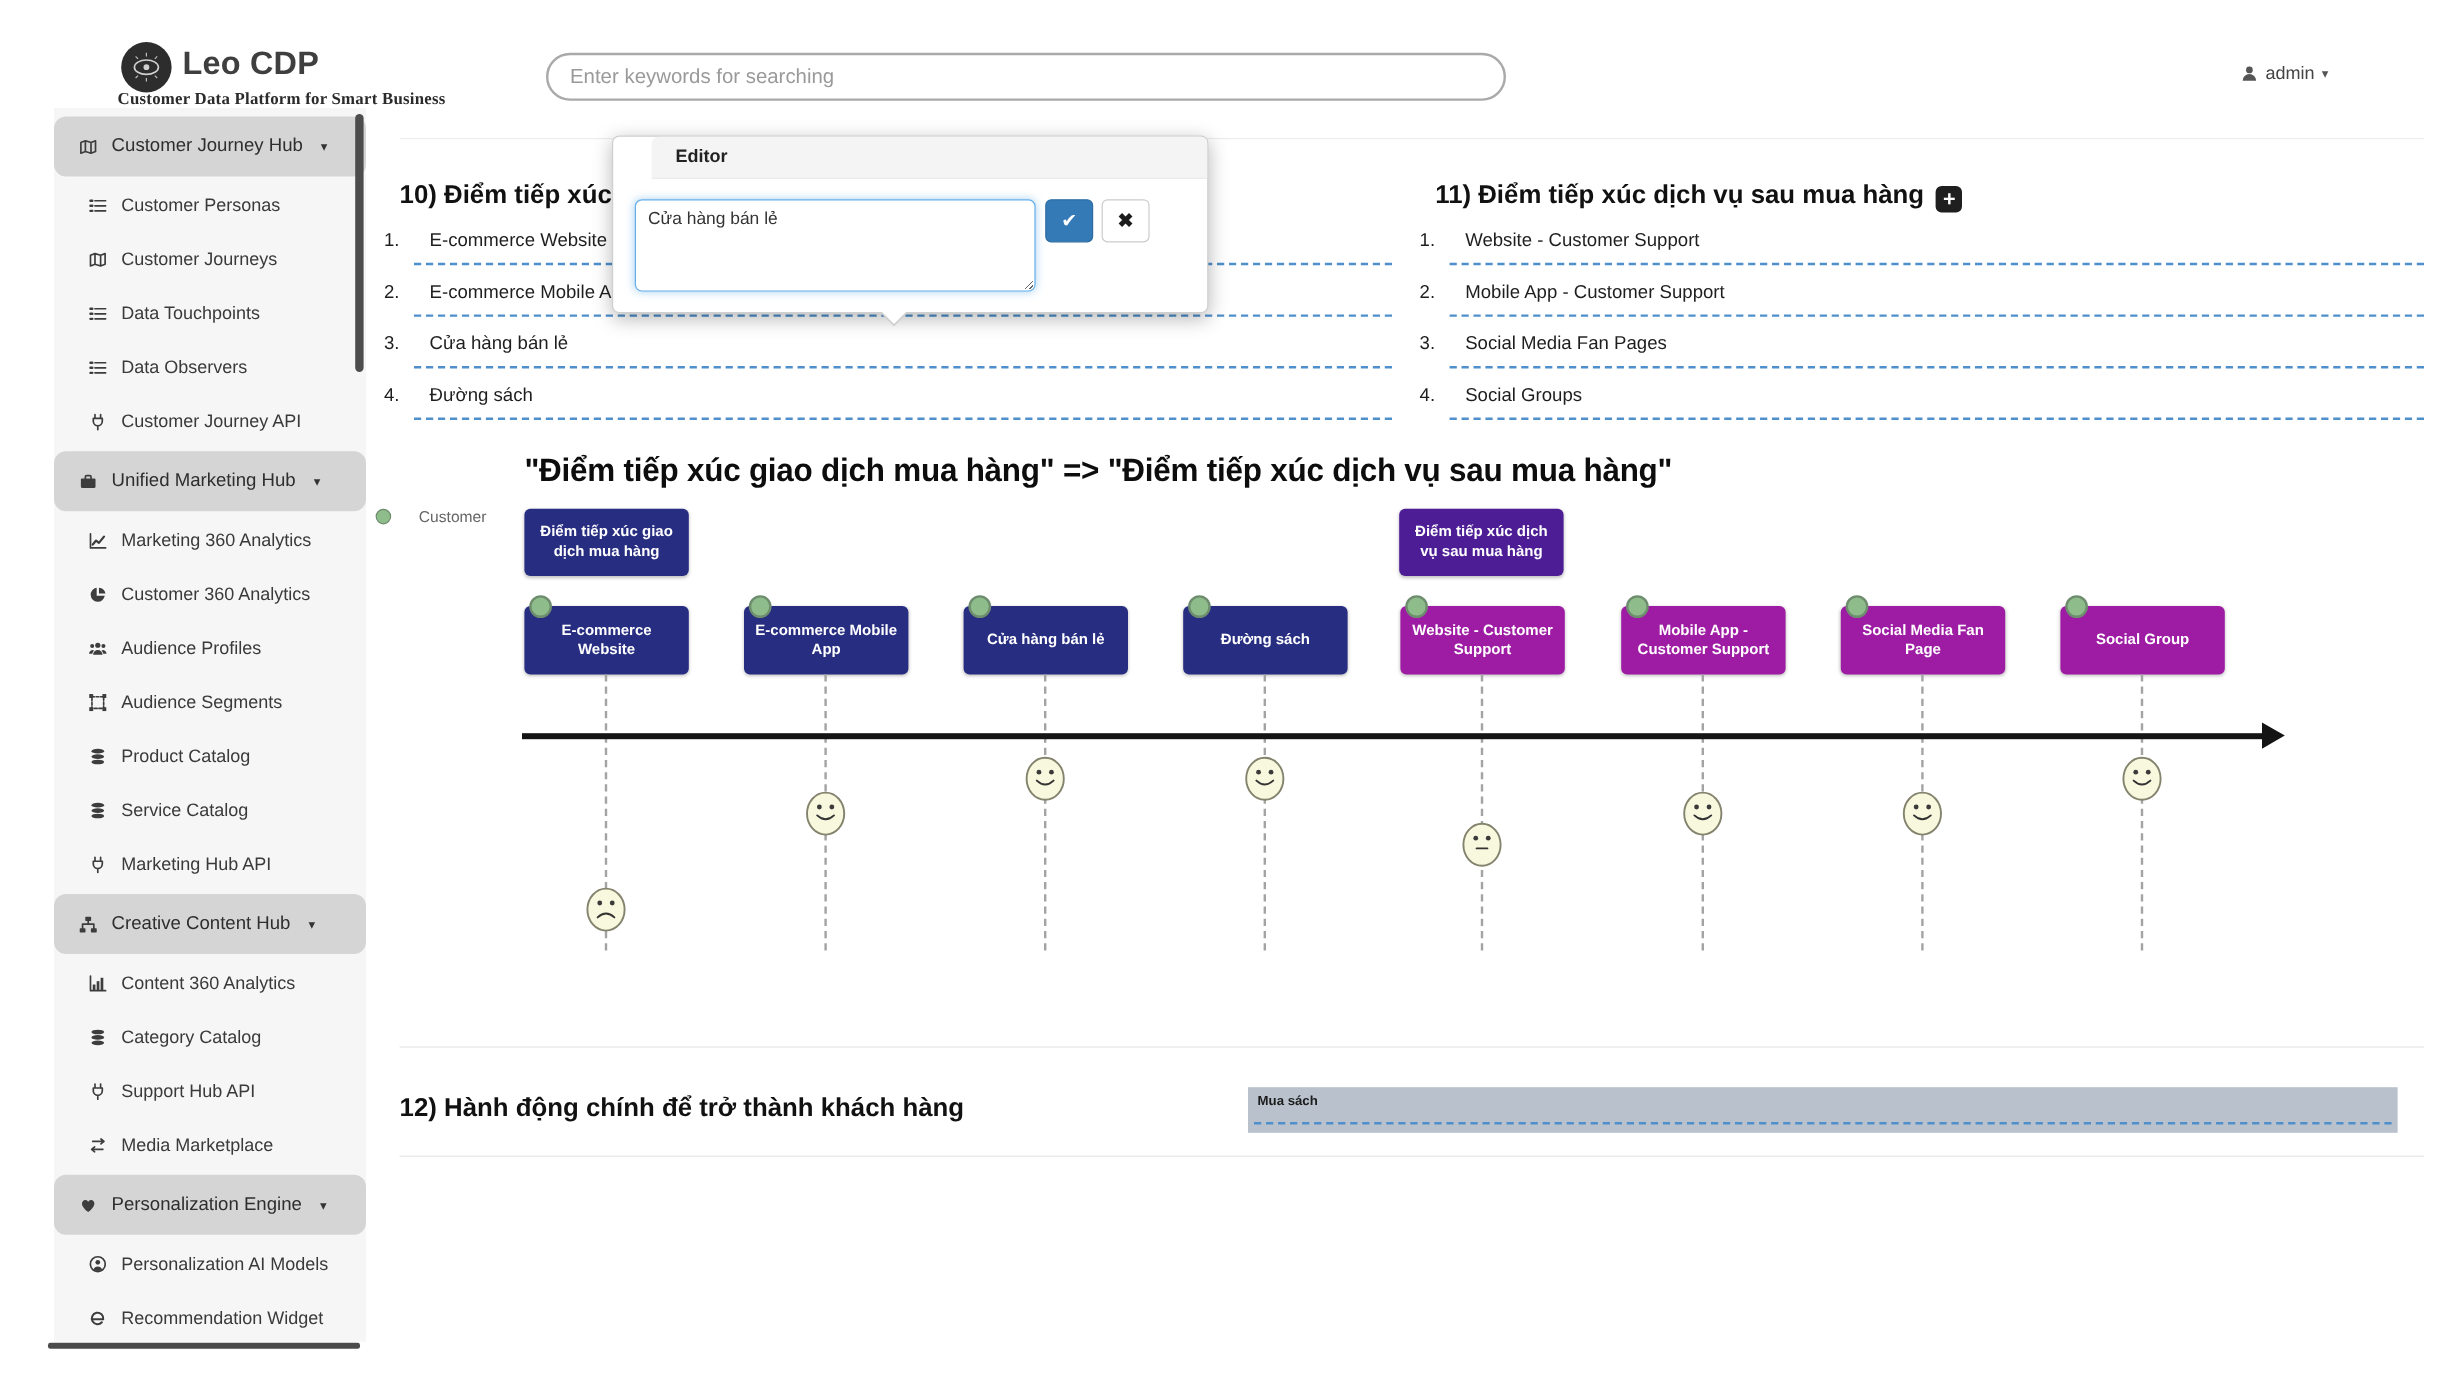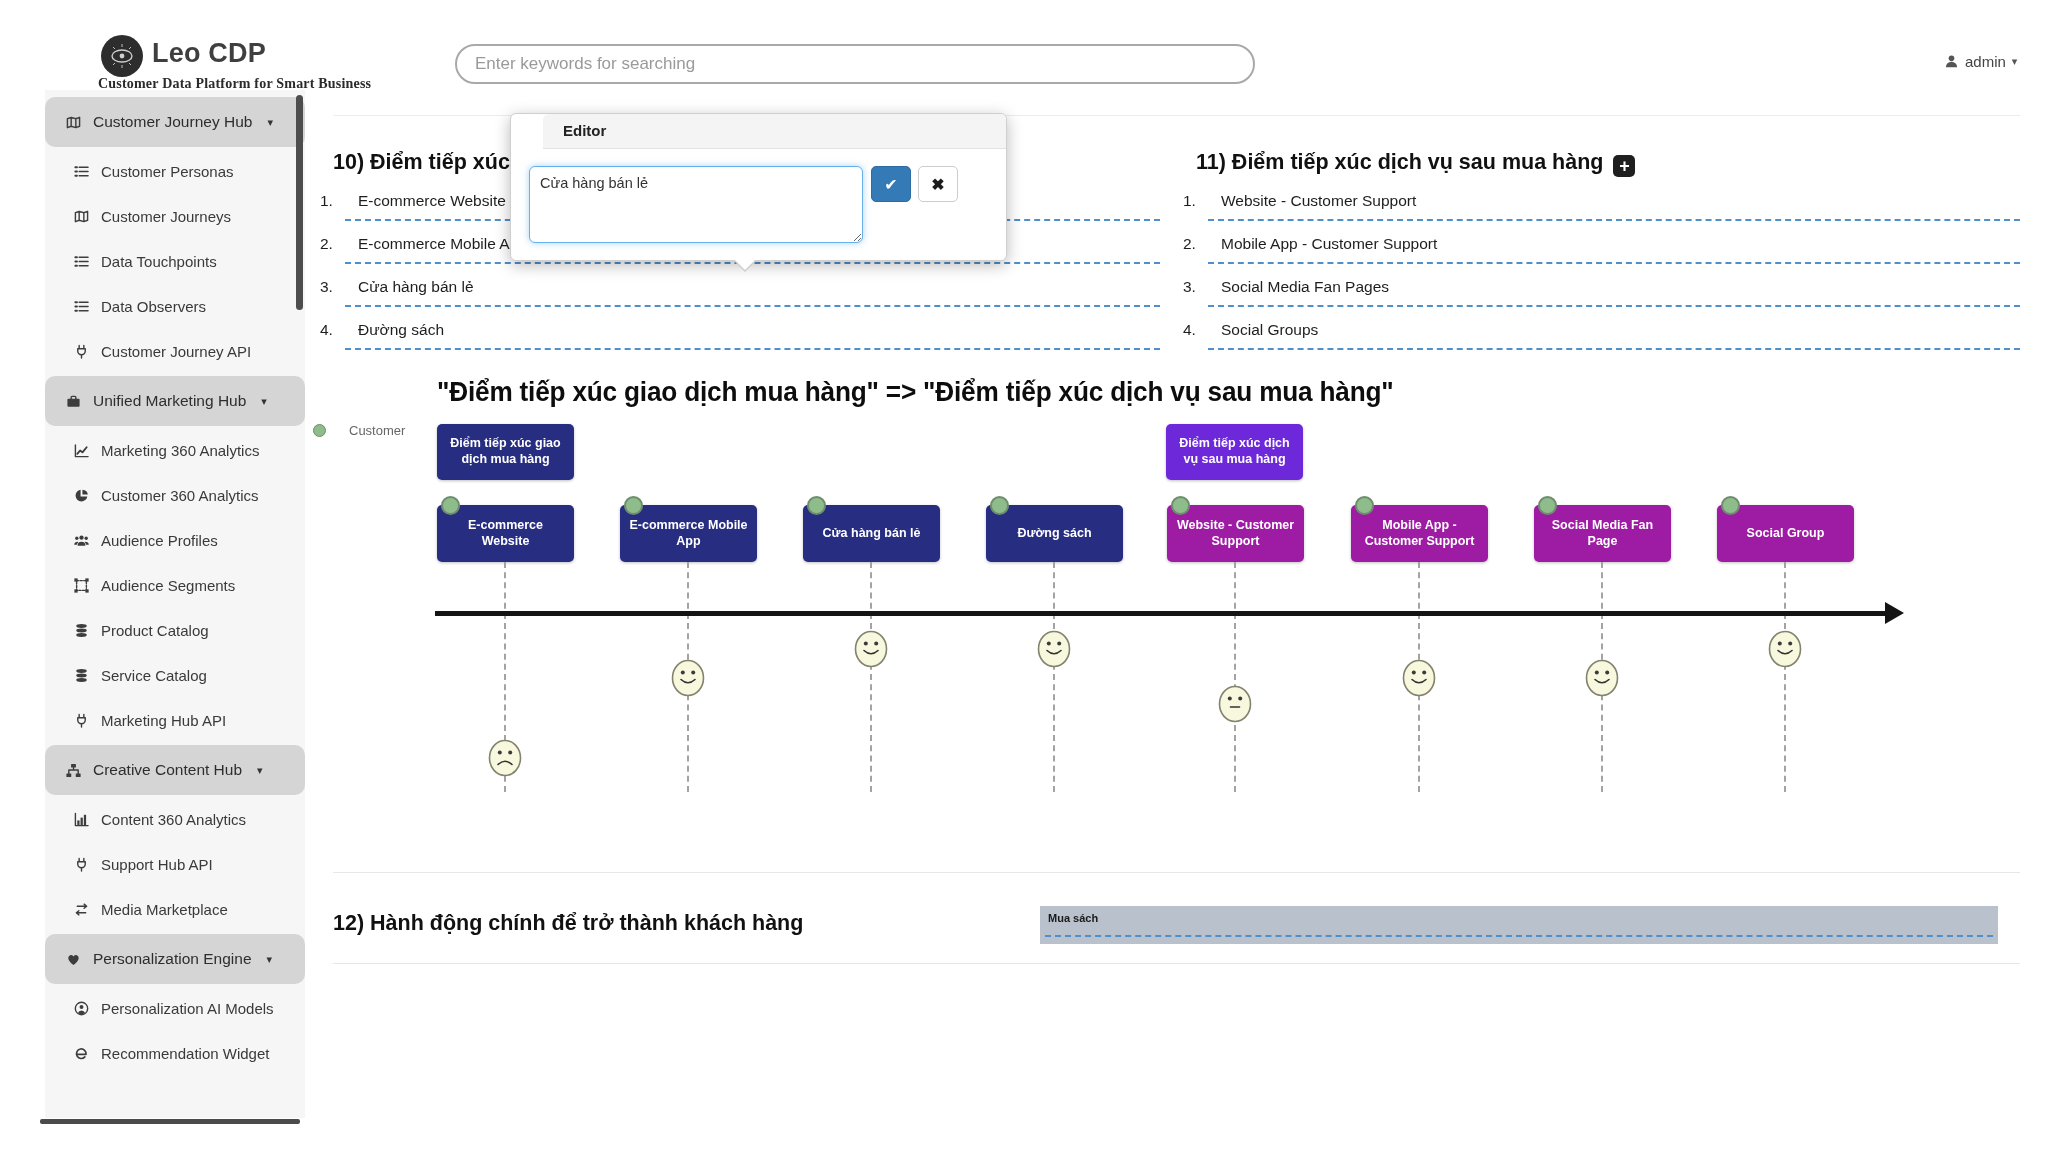--- a/index.html
+++ b/index.html
@@ -11,21 +11,21 @@
   
   #topbar{position:absolute;left:0;top:0;width:2048px;height:90px;background:#fff;}
   #logo-circle{position:absolute;left:100px;top:34px;width:44px;height:44px;}
   #logo-title{position:absolute;left:152px;top:38px;font-size:27px;font-weight:600;color:#3f3f3f;letter-spacing:.2px;}
   #logo-tagline{position:absolute;left:98px;top:76px;width:240px;font-family:"Liberation Serif","DejaVu Serif",serif;
     font-size:14px;font-weight:bold;color:#2b2b2b;letter-spacing:.2px;white-space:nowrap;}
   #search-input{position:absolute;left:455px;top:44px;width:800px;height:40px;box-sizing:border-box;
     border:2px solid #a9a9a9;border-radius:21px;padding:0 18px;font-size:17px;color:#555;outline:none;
     font-family:inherit;background:#fff;}
   #search-input::placeholder{color:#9a9a9a;}
-  #user-menu{position:absolute;left:1944px;top:53px;display:flex;align-items:center;gap:6px;font-size:15px;color:#444;cursor:pointer;}
+  #user-menu{position:absolute;left:1867px;top:53px;display:flex;align-items:center;gap:6px;font-size:15px;color:#444;cursor:pointer;}
   #user-caret{font-size:11px;color:#555;}
 
   
   #sidebar{position:absolute;left:45px;top:90px;width:260px;height:1028px;background:#f6f6f6;padding-top:5px;box-sizing:border-box;}
   .nav-row{height:45px;display:flex;align-items:center;gap:11px;padding-left:28px;box-sizing:border-box;
     font-size:15px;color:#3a3a3a;cursor:pointer;white-space:nowrap;}
   .nav-head{height:50px;margin:2px 0;background:#d5d5d5;border-radius:10px;padding-left:20px;font-size:15.5px;color:#2e2e2e;}
   .nav-icon{width:17px;height:17px;display:inline-flex;align-items:center;justify-content:center;color:#3d3d3d;flex:0 0 17px;}
   .nav-caret{font-size:11px;color:#333;margin-left:4px;}
   #sidebar-vthumb{position:absolute;left:296px;top:95px;width:7px;height:215px;background:#4d4d4d;border-radius:4px;}
@@ -282,20 +282,32 @@
             <rect x="7" y="6" width="2.4" height="8.5"></rect>
             <rect x="10.5" y="3" width="2.4" height="11.5"></rect>
           </g>
         </svg>
       </span>
       <span>Content 360 Analytics</span>
     </div>
     <div class="nav-row">
       <span class="nav-icon">
         <svg width="15" height="15" viewBox="0 0 16 16" fill="none" stroke="currentColor" stroke-width="1.5" stroke-linecap="round" stroke-linejoin="round">
+          <g fill="currentColor" stroke="none">
+            <ellipse cx="8" cy="3.2" rx="5.6" ry="2.1"></ellipse>
+            <ellipse cx="8" cy="8" rx="5.6" ry="2.1"></ellipse>
+            <ellipse cx="8" cy="12.8" rx="5.6" ry="2.1"></ellipse>
+          </g>
+        </svg>
+      </span>
+      <span>Category Catalog</span>
+    </div>
+    <div class="nav-row">
+      <span class="nav-icon">
+        <svg width="15" height="15" viewBox="0 0 16 16" fill="none" stroke="currentColor" stroke-width="1.5" stroke-linecap="round" stroke-linejoin="round">
           <path d="M5.5 1.5V5m5-3.5V5M4 5h8v2.5a4 4 0 0 1-8 0zM8 11.5V15"></path>
         </svg>
       </span>
       <span>Support Hub API</span>
     </div>
     <div class="nav-row">
       <span class="nav-icon">
         <svg width="15" height="15" viewBox="0 0 16 16" fill="none" stroke="currentColor" stroke-width="1.5" stroke-linecap="round" stroke-linejoin="round">
           <path d="M3.5 4.5h9.5M10.8 2.3l2.7 2.2-2.7 2.2M12.5 11.5H3M5.2 9.3 2.5 11.5l2.7 2.2"></path>
         </svg>
@@ -397,21 +409,21 @@
 </div>
 
 <div id="jtitle">"Điểm tiếp xúc giao dịch mua hàng" =&gt; "Điểm tiếp xúc dịch vụ sau mua hàng"</div>
 
 <div id="legend">
   <span class="legend-dot"></span>
   <span>Customer</span>
 </div>
 
 <div class="tp-box ghead" style="left: 437px; background: rgb(39, 45, 128);">Điểm tiếp xúc giao dịch mua hàng</div>
-<div class="tp-box ghead" style="left: 1166px; background: #6d28d9;">Điểm tiếp xúc dịch vụ sau mua hàng</div>
+<div class="tp-box ghead" style="left: 1166px; background: #4c1d95;">Điểm tiếp xúc dịch vụ sau mua hàng</div>
 
 <div id="journey-layer">
     <div class="jdash" style="left: 504px;"></div>
     <div class="tp-box" style="left: 437px; background: rgb(39, 45, 128);">
       <span class="tp-dot"></span>
       <span>E-commerce Website</span>
     </div>
     <div class="mood" style="left: 488px; top: 739px;"><svg width="34" height="38" viewBox="0 0 34 38">
         <ellipse cx="17" cy="19" rx="15.5" ry="17.5" fill="#f8f8de" stroke="#83836e" stroke-width="1.6"></ellipse>
         <circle cx="11.8" cy="13.5" r="2" fill="#3a3a3a"></circle>

